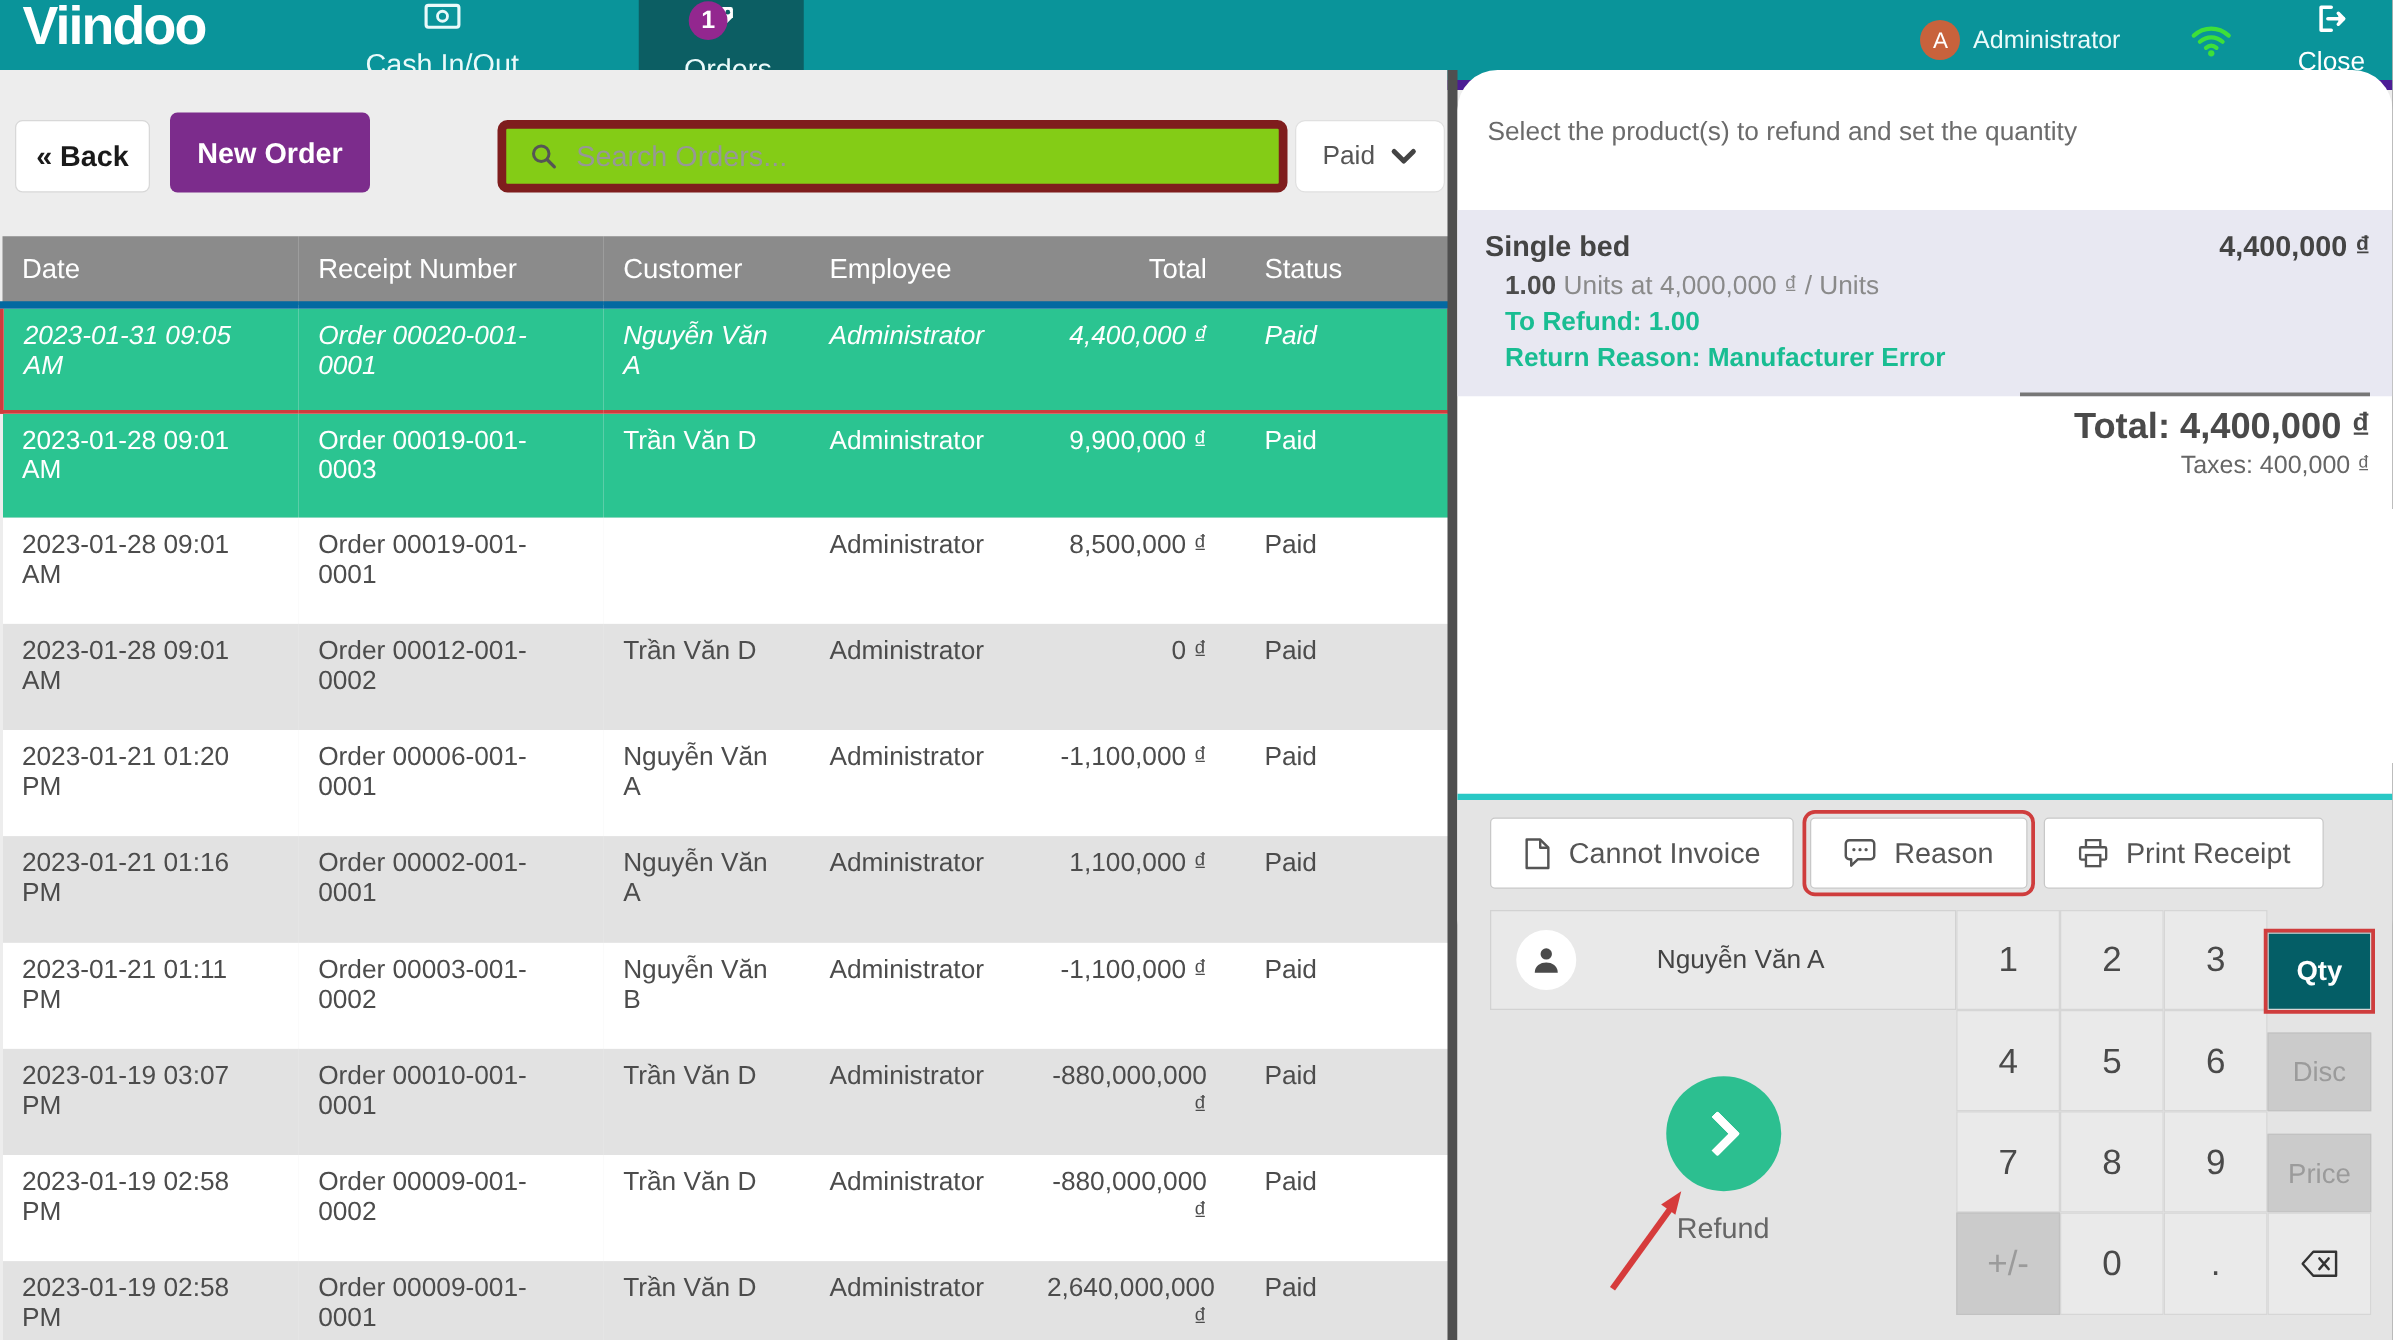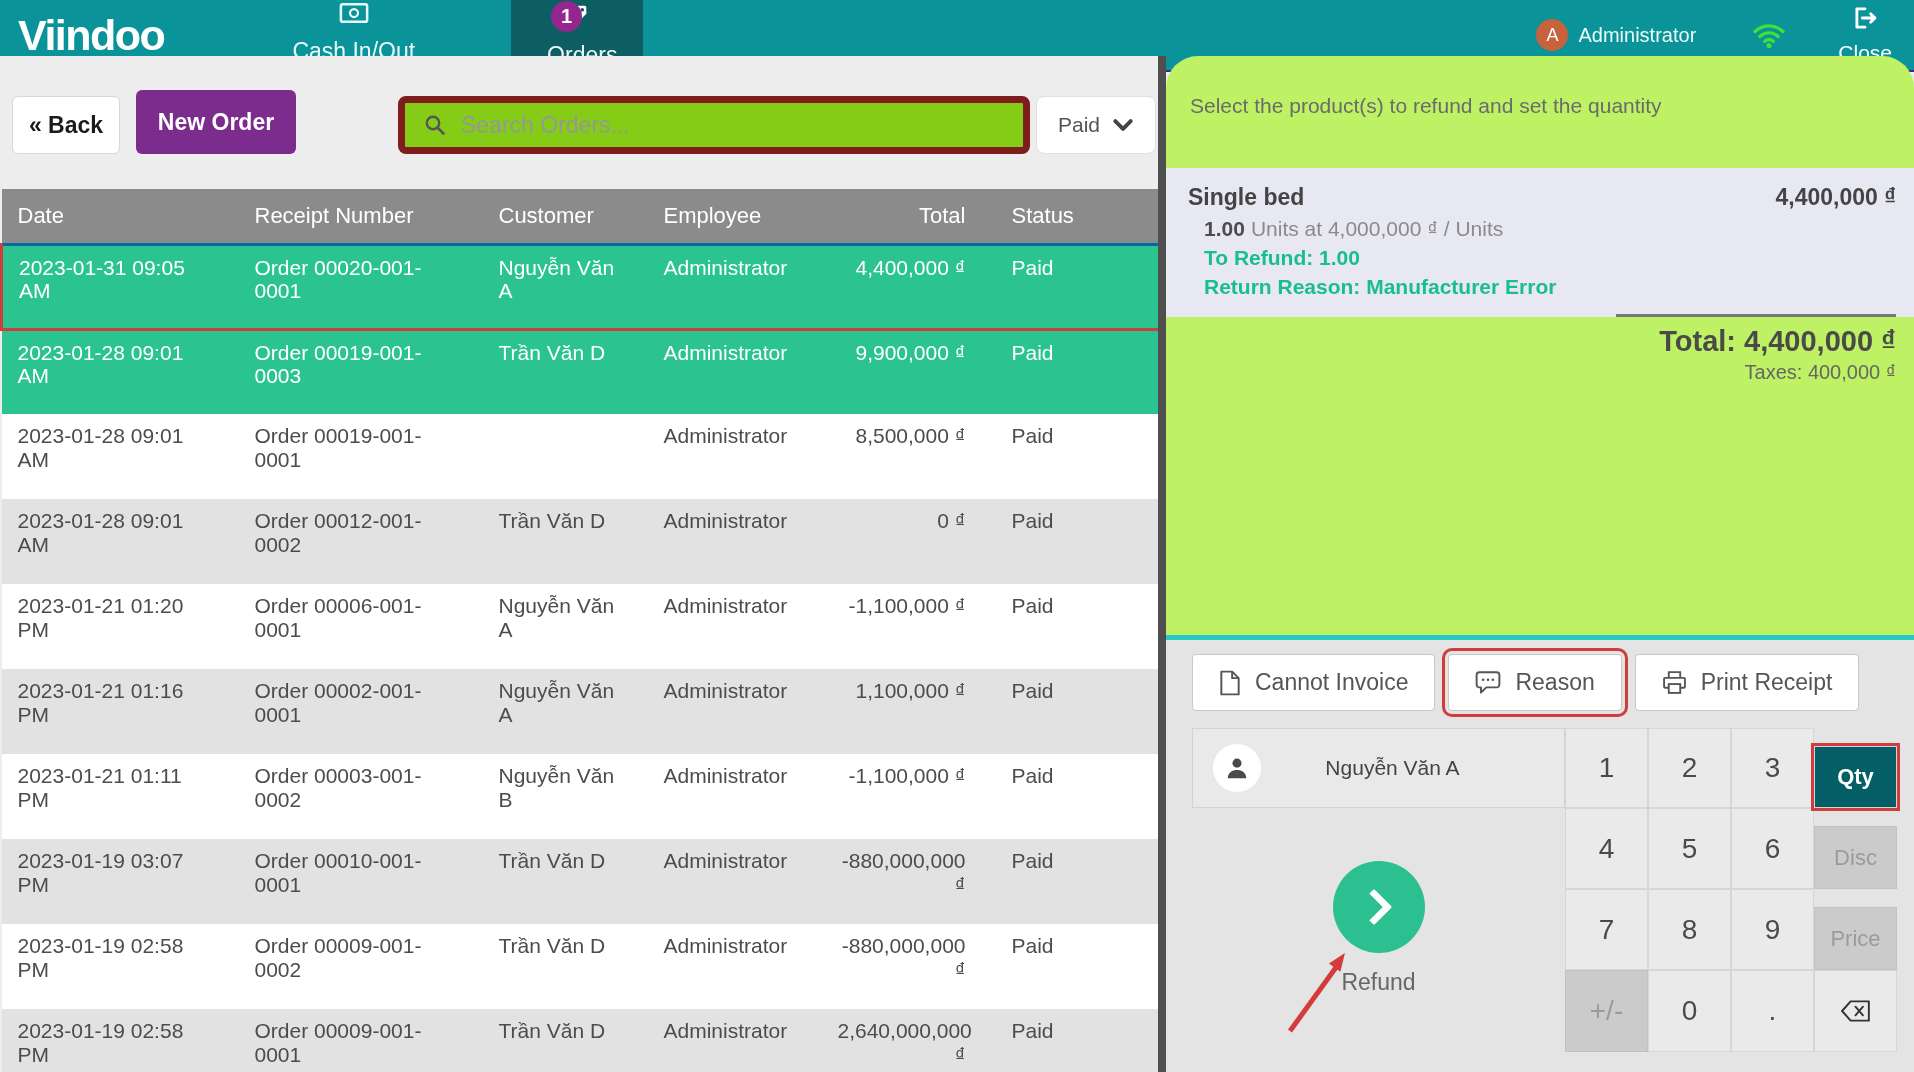--- a/index.html
+++ b/index.html
@@ -5,22 +5,22 @@
   * { margin:0; padding:0; box-sizing:border-box; }
   html,body { background:#888; }
   .screen {
     position:relative; width:1914px; height:1072px; overflow:hidden;
     background:#ededed; font-family:"Liberation Sans", sans-serif; color:#4c4c4c;
   }
 
   
   .topbar {
     position:absolute; top:0; left:0; width:100%; height:72px;
-    background:#0A949A; border-bottom:2px solid #4c1d95;
-    display:flex; align-items:center; color:#eafafa;
+    background:#0A949A; border-bottom:8px solid #4c1d95;
+    display:flex; color:#eafafa;
   }
   .logo { margin-left:18px; font-size:43px; font-weight:800; color:#fff; letter-spacing:-1.5px; line-height:1; }
   .top-tab { display:flex; align-items:center; gap:12px; font-size:23px; height:100%; padding:0 10px;flex-direction:column; }
   .tab-cash { margin-left:118px; }
   .tab-orders { margin-left:86px; background:#0C5E63; padding:0 26px; position:relative; }
   .tab-orders .tab-label { margin-left:10px; }
   .badge {
     position:absolute; top:1px; left:40px; width:31px; height:31px; border-radius:50%;
     background:#93278F; color:#fff; font-size:20px; font-weight:bold;
     display:flex; align-items:center; justify-content:center;
@@ -72,28 +72,28 @@
   .orders-table col.c-total {width:160px} .orders-table col.c-status {width:184px}
   .orders-table td:nth-child(1){padding-right:45px}
   .orders-table td:nth-child(2){padding-right:56px}
   .orders-table td:nth-child(3){padding-right:31px}
   .orders-table th:nth-child(5),.orders-table td:nth-child(5){text-align:right;padding-right:10px;padding-left:22px}
   .orders-table th:nth-child(6),.orders-table td:nth-child(6){padding-left:36px}
   tr.alt { background:#e2e2e2; }
   tr.plain { background:#fff; }
   tr.selected { background:#2BC491; }
   tr.selected td { color:#fff; }
-  tr.annotated td { border-top:3px solid #0369a1; border-bottom:3px solid #CF3D3D; }
+  tr.annotated td { border-top:6px solid #0369a1; border-bottom:3px solid #CF3D3D;font-style:italic; }
   tr.annotated td:first-child { border-left:3px solid #CF3D3D; }
   tr.annotated td:last-child { border-right:3px solid #CF3D3D; }
 
   .table-scrollbar { position:absolute; top:56px; left:1158px; width:8px; height:1016px; background:#4F4F4F; }
 
   
-  .right-panel { position:absolute; top:56px; left:1166px; width:748px; height:712px; background:#bef264;border-radius:32px; }
+  .right-panel { position:absolute; top:56px; left:1166px; width:748px; height:712px; background:#ffffff;border-radius:32px; }
   .instruction { padding:38px 24px 0 24px; font-size:21px; color:#6b6b6b; }
   .product-block { margin-top:50px; background:#E8E8F2; padding:16px 18px 18px 22px; }
   .product-head { display:flex; justify-content:space-between; font-size:23px; font-weight:bold; color:#444; }
   .product-sub { padding-left:16px; margin-top:6px; font-size:21px; color:#8a8a8a; }
   .product-sub .qty { color:#4c4c4c; font-weight:bold; margin-right:6px; }
   .product-green { padding-left:16px; margin-top:5px; font-size:21px; font-weight:bold; color:#19BD92; }
   .total-block { position:absolute; top:258px; right:18px; width:280px; text-align:right;
     border-top:3px solid #777; padding-top:8px; }
   .total-line { font-size:29px; font-weight:bold; color:#4a4a4a; }
   .taxes-line { margin-top:3px; font-size:20px; color:#666; }

